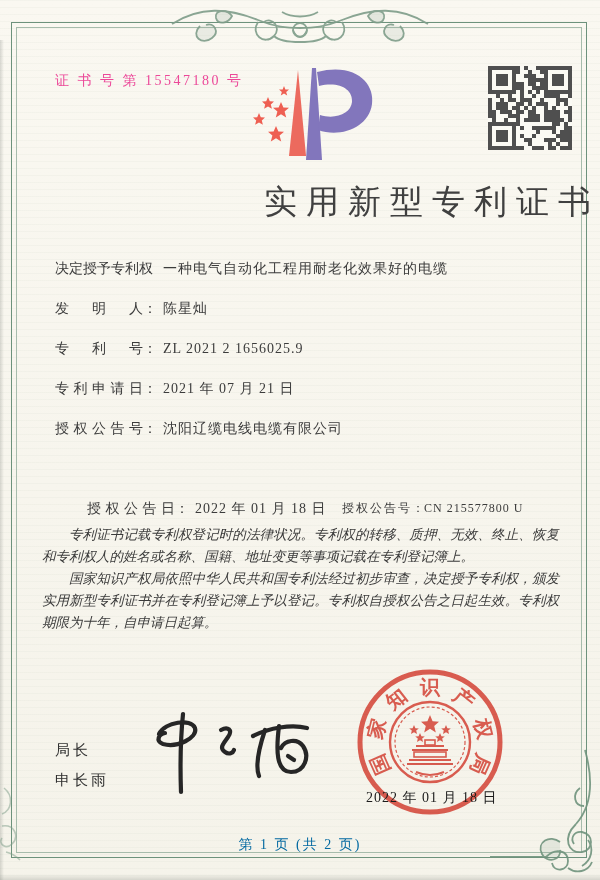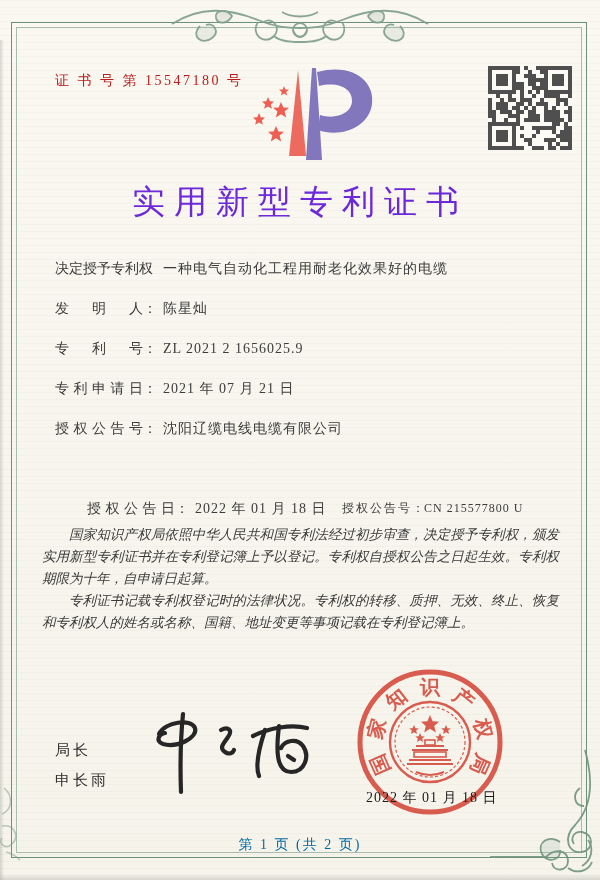--- a/index.html
+++ b/index.html
@@ -13,23 +13,23 @@
   }
   .edge-left{position:absolute;left:0;top:40px;bottom:0;width:4px;
     background:linear-gradient(90deg,rgba(90,95,90,0.22),rgba(0,0,0,0));}
   .edge-bottom{position:absolute;left:0;right:0;bottom:0;height:6px;
     background:linear-gradient(0deg,rgba(120,125,118,0.25),rgba(0,0,0,0));}
   .frame-outer{position:absolute;left:11px;top:22px;width:574px;height:834px;
     border:1.5px solid #6d927c;}
   .frame-inner{position:absolute;left:16px;top:27px;width:564px;height:824px;
     border:1px solid #a7bcac;}
   .abs{position:absolute;}
-  .cert-no{left:55px;top:72px;font-size:14px;letter-spacing:2.5px;color:#b91c1c;}
-  .title{left:0;top:180px;width:100%;text-align:center;font-size:33px;
-    letter-spacing:9px;color:#6d28d9;font-weight:500;}
+  .cert-no{left:55px;top:72px;font-size:14px;letter-spacing:2.5px;color:#ec4899;}
+  .title{left:0;top:180px;width:100%;text-align:right;font-size:33px;
+    letter-spacing:9px;color:#404040;font-weight:500;}
   .fields{left:55px;top:260px;width:505px;height:260px;}
   .field-row{position:absolute;left:0;font-size:14px;color:#3c3c3c;white-space:nowrap;}
   .f-label{display:inline-block;width:88px;text-align:justify;text-align-last:justify;
     vertical-align:bottom;}
   .f-colon{display:inline-block;margin-right:6px;}
   .f-value{letter-spacing:1px;}
   .grant-no{position:absolute;left:255px;top:0;font-size:12px;color:#3c3c3c;white-space:nowrap;}
   .grant-no .g-label{letter-spacing:2px;}
   .paragraphs{left:42px;top:524px;width:517px;font-size:13.5px;font-style:italic;
     line-height:22px;color:#3a3a3a;text-align:justify;}
@@ -301,22 +301,22 @@
   </div>
   <div class="field-row" style="top:240px;margin-left:32px;">
     <span class="f-label">授权公告日</span><span class="f-colon">：</span><span class="f-value">2022 年 01 月 18 日</span>
     <span class="grant-no">
       <span class="g-label">授权公告号</span><span>：</span><span class="f-value">CN 215577800 U</span>
     </span>
   </div>
 </div>
 
 <div class="abs paragraphs">
+  <p>专利证书记载专利权登记时的法律状况。专利权的转移、质押、无效、终止、恢复和专利权人的姓名或名称、国籍、地址变更等事项记载在专利登记簿上。</p>
   <p>国家知识产权局依照中华人民共和国专利法经过初步审查，决定授予专利权，颁发实用新型专利证书并在专利登记簿上予以登记。专利权自授权公告之日起生效。专利权期限为十年，自申请日起算。</p>
-  <p>专利证书记载专利权登记时的法律状况。专利权的转移、质押、无效、终止、恢复和专利权人的姓名或名称、国籍、地址变更等事项记载在专利登记簿上。</p>
 </div>
 
 <div class="abs commissioner">
   <div>局长</div>
   <div>申长雨</div>
 </div>
 
 <svg class="abs signature" width="195" height="105" viewBox="0 0 195 105">
   <g stroke="#262626" stroke-width="4.2" fill="none" stroke-linecap="round" stroke-linejoin="round">
     <path d="M58,14 C56,34 55,64 56,92"></path>

